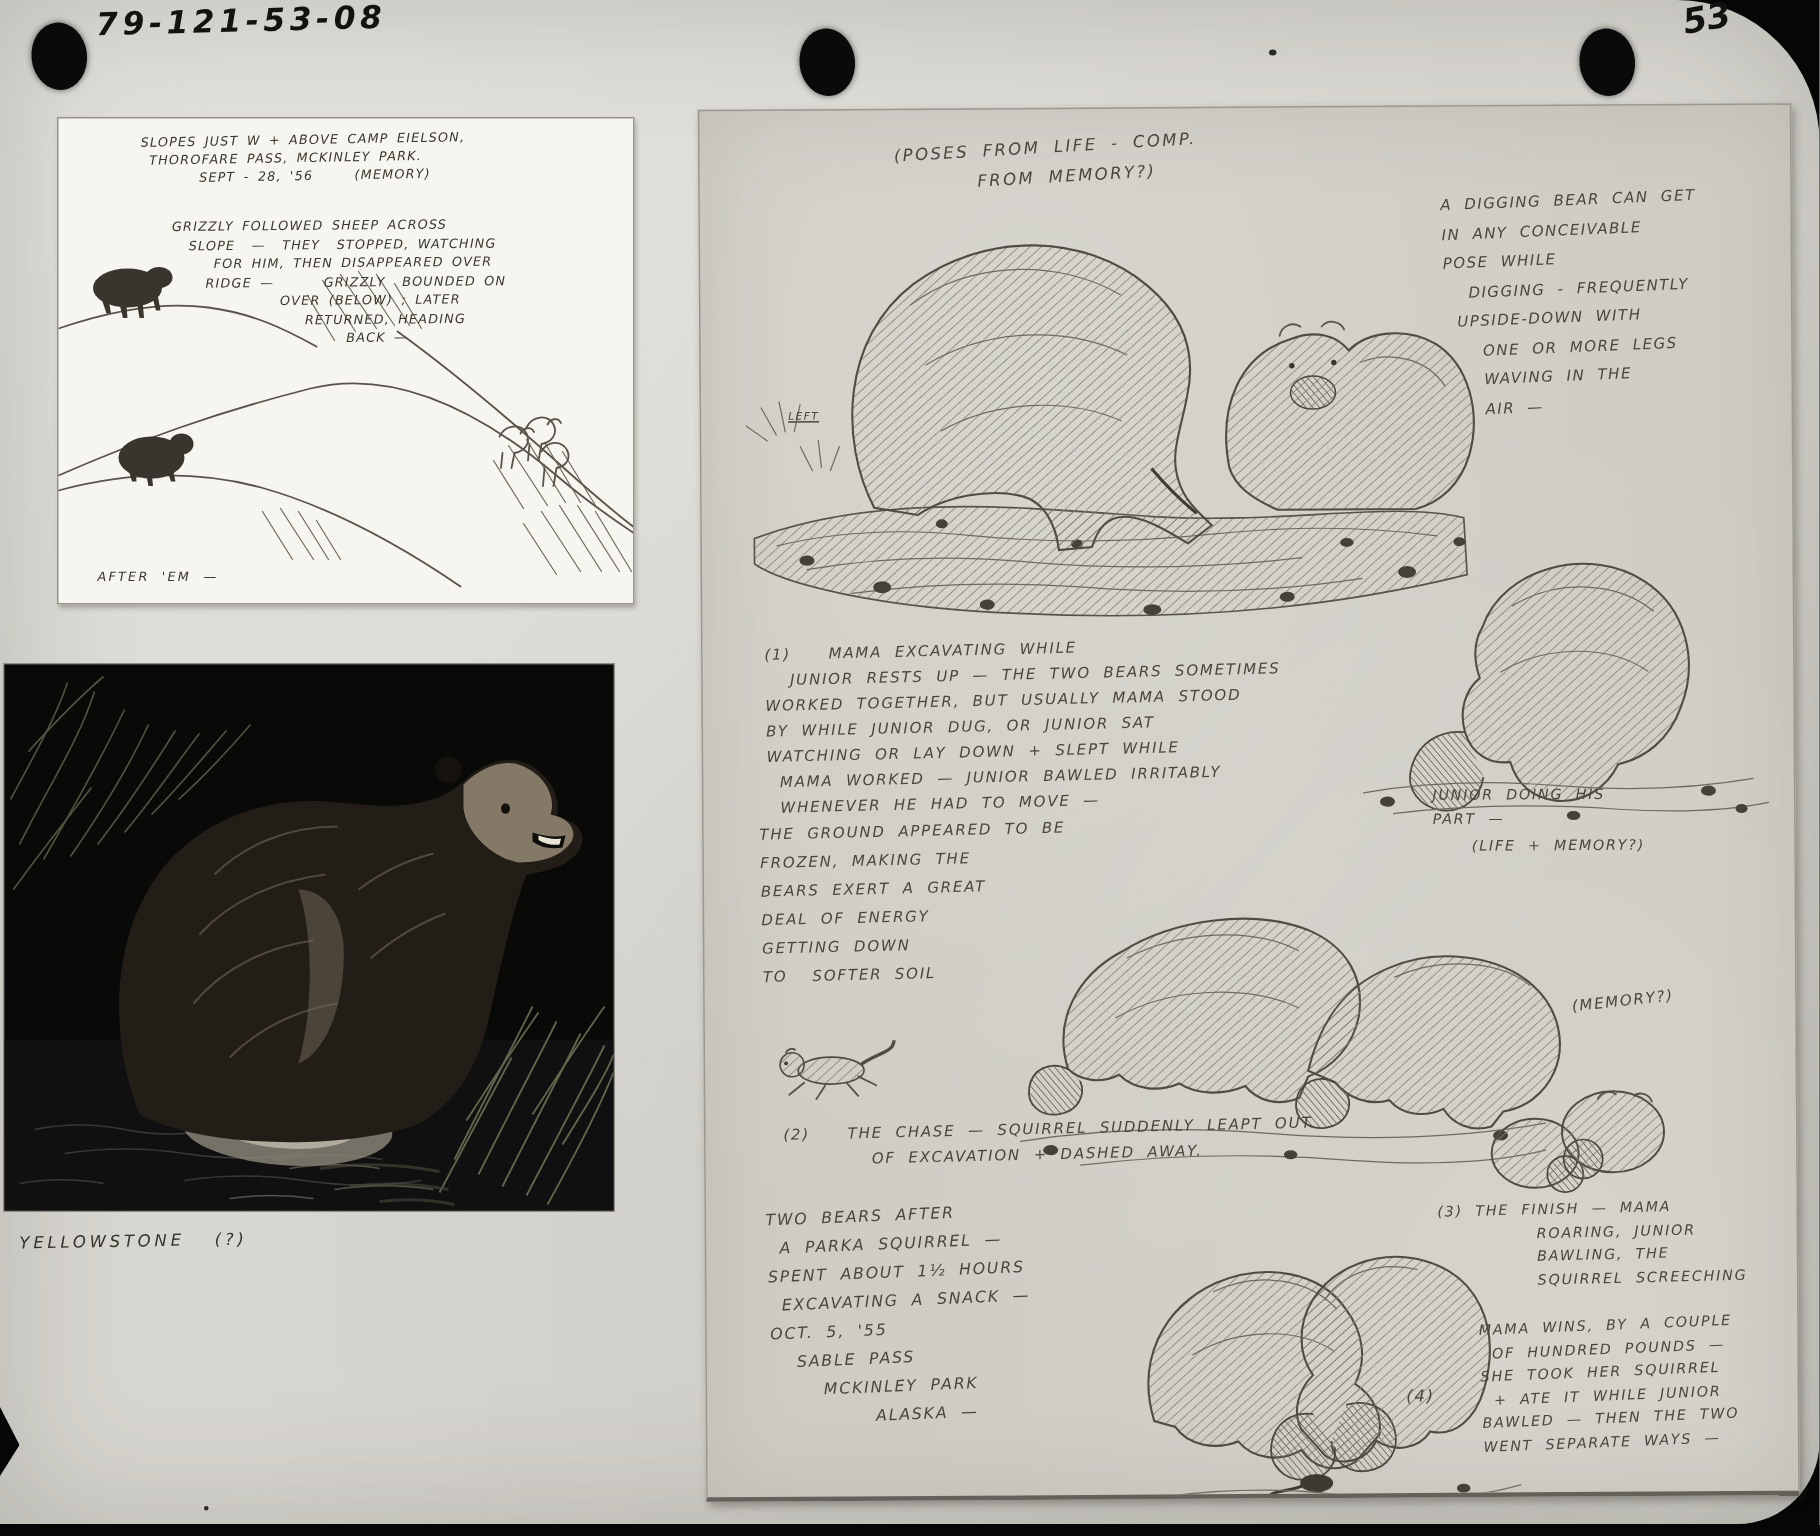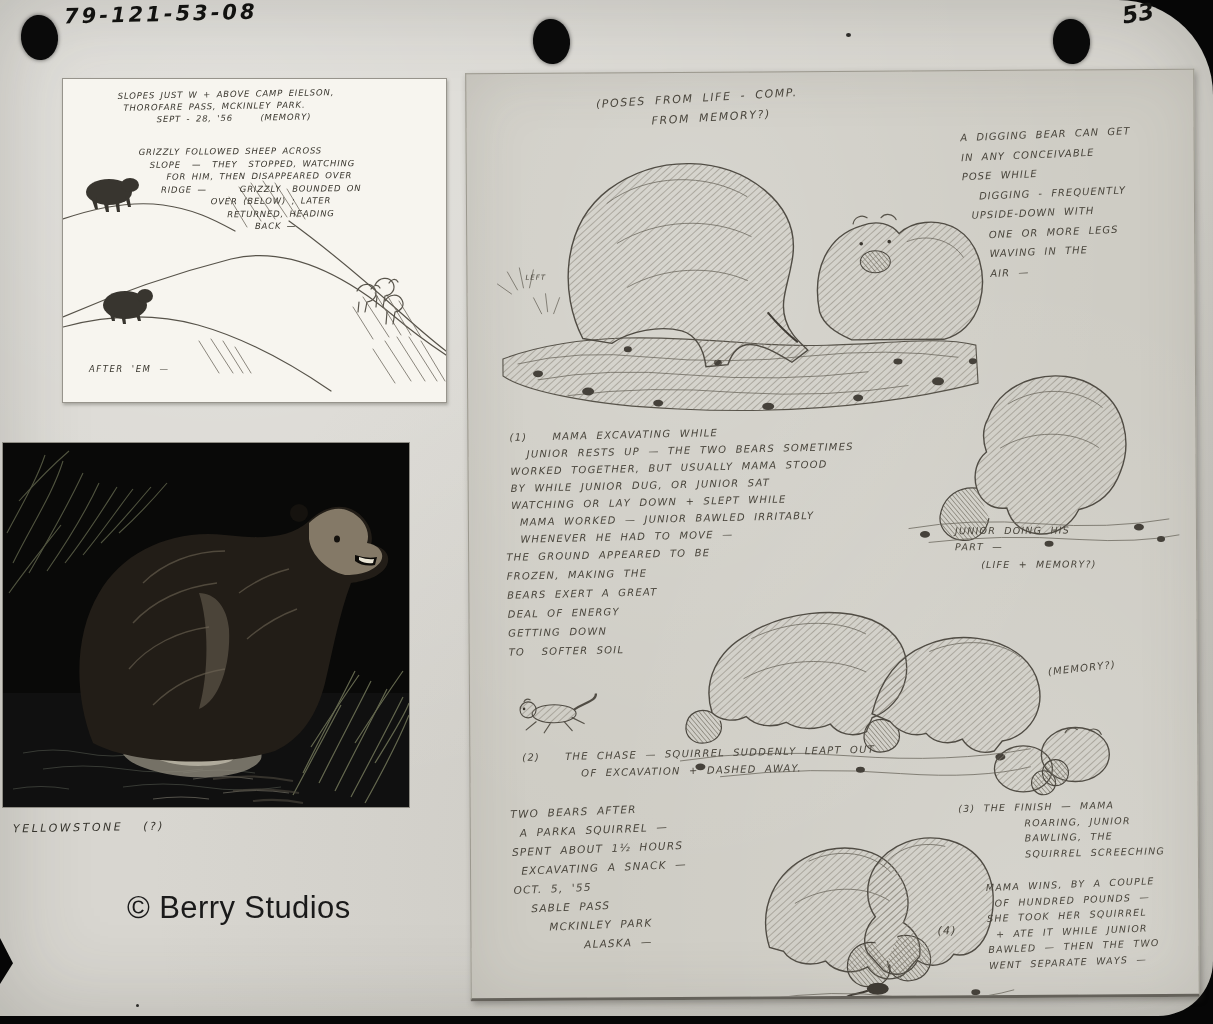--- a/index.html
+++ b/index.html
@@ -27,24 +27,24 @@
         color:#45423a;white-space:pre-wrap;line-height:16px;letter-spacing:1.2px;word-spacing:4px;}
   .ink{color:#3a372f;}
   .marker{position:absolute;font-family:"DejaVu Sans",sans-serif;font-style:italic;font-weight:700;
           color:#121210;}
 
   .catalog{left:64px;top:2px;font-size:21px;letter-spacing:3px;transform:rotate(-1.5deg);}
   .pagenum{left:1122px;top:0px;font-size:23px;transform:rotate(-10deg);font-weight:600;}
 
   
   .panel{position:absolute;left:38px;top:78px;width:383px;height:323px;background:#f7f5ef;
-         border:1px solid #97948c;box-shadow:1px 2px 3px rgba(70,68,60,.35);margin-left:24px;}
+         border:1px solid #97948c;box-shadow:1px 2px 3px rgba(70,68,60,.35);}
   .panel .caption1{left:55px;top:9px;font-size:8.5px;line-height:12px;letter-spacing:.8px;word-spacing:2px;transform:rotate(-1deg);}
   .panel .note1{left:76px;top:66px;font-size:8.5px;line-height:12.5px;letter-spacing:.8px;word-spacing:2px;transform:rotate(-.5deg);}
-  .panel .afterem{left:26px;top:282px;font-size:8.5px;letter-spacing:1.5px;}
+  .panel .afterem{left:26px;top:298px;font-size:8.5px;letter-spacing:1.5px;}
   .panel svg{position:absolute;left:0;top:0;}
 
   
   .photo{position:absolute;left:3px;top:443px;width:406px;height:364px;background:#0a0a09;
          box-shadow:0 0 0 1px #8f8d85;}
   .photo-caption{left:13px;top:820px;font-size:11px;letter-spacing:2.5px;transform:rotate(-1deg);color:#35332c;}
 
   .watermark{position:absolute;left:127px;top:890px;font-family:"Liberation Sans",sans-serif;
              font-size:31px;color:#1a1a1a;letter-spacing:.4px;}
 
@@ -53,21 +53,21 @@
          background:
            radial-gradient(ellipse at 30% 20%, rgba(255,255,255,.18), rgba(255,255,255,0) 60%),
            radial-gradient(ellipse at 75% 90%, rgba(255,255,255,.14), rgba(255,255,255,0) 55%),
            #ceccc4;
          border:1px solid #9b988e;border-bottom:3px solid #64615a;
          box-shadow:2px 3px 6px rgba(40,38,32,.35), inset 0 0 60px rgba(90,88,78,.14);
          transform:rotate(-.35deg);}
   .rpage .hand{color:#4a463d;}
   .rp-header{left:130px;top:16px;font-size:11px;line-height:20px;letter-spacing:1.6px;transform:rotate(-3deg);}
   .rp-digging{left:496px;top:54px;font-size:10px;line-height:19.5px;letter-spacing:1px;transform:rotate(-2deg);}
-  .rp-left{left:58px;top:196px;font-size:7px;letter-spacing:1px;}
+  .rp-left{left:58px;top:196px;font-size:7px;letter-spacing:1px;text-decoration:underline;}
   .rp-note1{left:42px;top:352px;font-size:10px;line-height:17px;transform:rotate(-1deg);}
   .rp-note1b{left:38px;top:472px;font-size:10px;line-height:19px;transform:rotate(-1deg);}
   .rp-junior{left:446px;top:452px;font-size:9.5px;line-height:16px;margin-left:40px;}
   .rp-junior2{left:512px;top:486px;font-size:9.5px;text-align:right;}
   .rp-memory{left:578px;top:590px;font-size:10px;transform:rotate(-6deg);}
   .rp-note2{left:52px;top:672px;font-size:10px;line-height:17px;transform:rotate(-1deg);}
   .rp-bottomleft{left:42px;top:728px;font-size:10.5px;line-height:19px;transform:rotate(-2deg);}
   .rp-note3{left:488px;top:728px;font-size:9.5px;line-height:15.5px;transform:rotate(-1deg);}
   .rp-note3b{left:516px;top:806px;font-size:9.5px;line-height:15.5px;transform:rotate(-2deg);}
   .rp-label4{left:466px;top:852px;font-size:11px;}
@@ -207,21 +207,20 @@
 
       <g stroke="#4e493f" stroke-width="2" fill="none" opacity=".6">
         <path d="M210,336 q40,-6 80,2"></path>
           <path d="M230,348 q34,-4 66,2"></path>
           <path d="M250,358 q26,-3 50,2"></path>
       </g>
     </svg>
   </div>
   <div class="hand photo-caption">YELLOWSTONE  (?)</div>
 
-  <div class="watermark">© Berry Studios</div>
 
   <div class="rpage">
     <svg width="727" height="924" viewBox="0 0 727 924" style="left:0;top:0;">
       <defs>
         <pattern id="h1" width="5" height="5" patternTransform="rotate(48)" patternUnits="userSpaceOnUse">
           <line x1="0" y1="0" x2="0" y2="5" stroke="#8a8478" stroke-width="1.1"></line>
         </pattern>
         <pattern id="h2" width="3.4" height="3.4" patternTransform="rotate(-40)" patternUnits="userSpaceOnUse">
           <line x1="0" y1="0" x2="0" y2="3.4" stroke="#6b6659" stroke-width="1.1"></line>
         </pattern>

